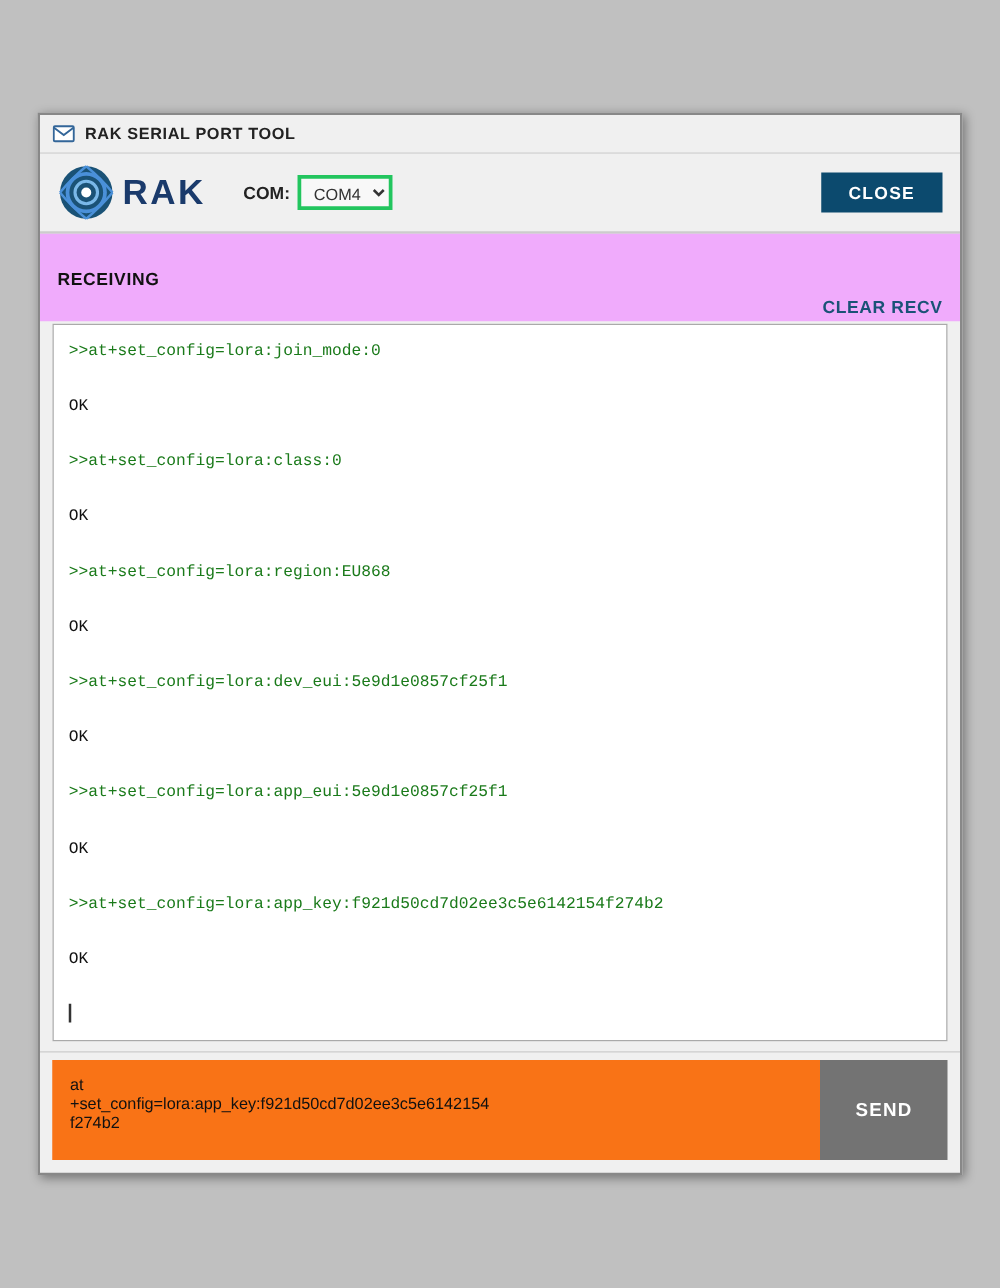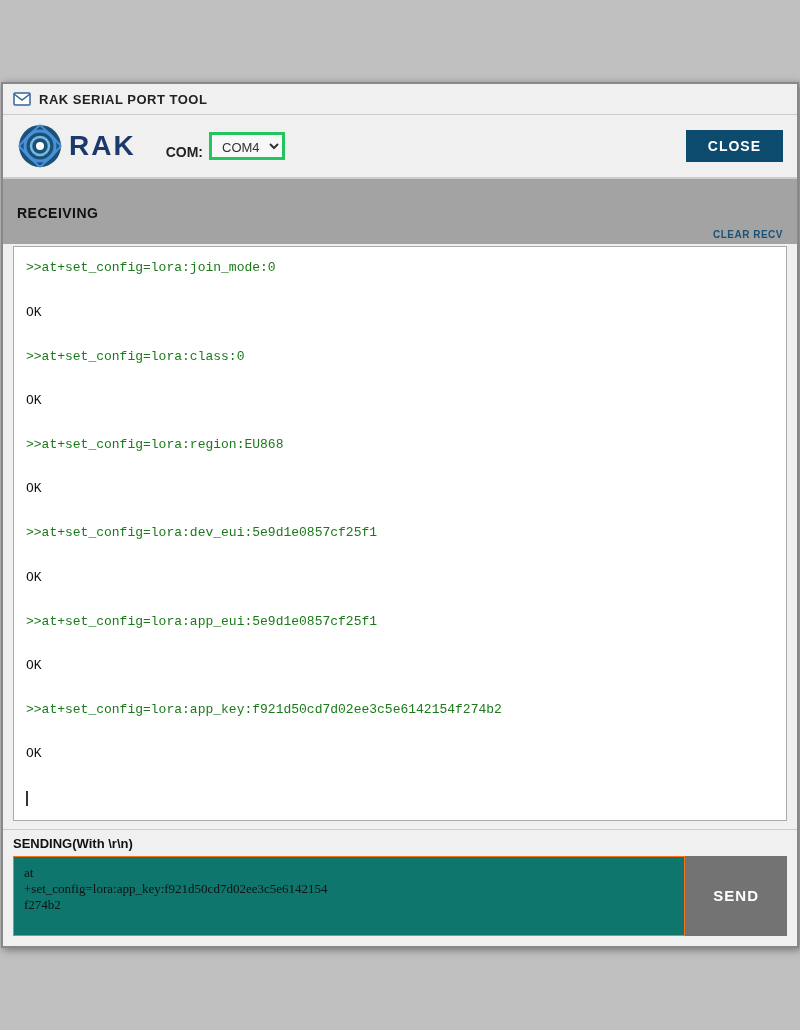--- a/index.html
+++ b/index.html
@@ -6,21 +6,21 @@
     body {
       background: #c0c0c0;
       display: flex;
       justify-content: center;
       align-items: center;
       width: 800px;
       height: 1030px;
       font-family: 'Segoe UI', Arial, sans-serif;
     }
     .window {
-      width: 798px;
+      width: 740px;
       background: #f0f0f0;
       border: 2px solid #888;
       box-shadow: 2px 2px 8px rgba(0,0,0,0.4);
     }
     .title-bar {
       background: #f0f0f0;
       border-bottom: 1px solid #ccc;
       display: flex;
       align-items: center;
       padding: 6px 10px;
@@ -57,21 +57,21 @@
     }
     .rak-logo-text {
       font-size: 28px;
       font-weight: 900;
       color: #1a3a6b;
       letter-spacing: 2px;
       text-align: center;
     }
     .toolbar-group {
       display: flex;
-      align-items: flex-end;
+      align-items: center;
       gap: 6px;
     }
     .toolbar-label {
       font-size: 14px;
       font-weight: 600;
       color: #222;
     }
     .toolbar-select {
       border: 3px solid #22c55e;
       background: #f8f8f8;
@@ -93,30 +93,30 @@
       margin-left: auto;
     }
     .main-content {
       padding: 0;
     }
     .receiving-header {
       display: flex;
       align-items: center;
       justify-content: space-between;
       padding: 6px 14px 4px 14px;
-      background: #a3a3a3;
+      background: #f0abfc;
     }
     .receiving-label {
       font-size: 14px;
       font-weight: 700;
       color: #111;
       letter-spacing: 0.5px;
     }
     .clear-recv-btn {
-      font-size: 10px;
+      font-size: 14px;
       font-weight: 700;
       color: #1a5276;
       background: none;
       border: none;
       cursor: pointer;
       text-decoration: none;
       letter-spacing: 0.5px;
       margin-top: 44px;
     }
     .terminal {
@@ -159,26 +159,26 @@
       color: #111;
       margin-bottom: 5px;
     }
     .sending-row {
       display: flex;
       gap: 0;
       align-items: stretch;
     }
     .sending-input {
       flex: 1;
-      border: 1px solid #f97316;
+      border: 4px solid #f97316;
       padding: 8px 10px;
-      font-family: Liberation Serif, serif;
-      font-size: 13px;
-      color: #111;
-      background: #0f766e;
+      font-family: Liberation Sans, sans-serif;
+      font-size: 13px;
+      color: #111;
+      background: #f97316;
       resize: none;
       height: 80px;
       outline: none;
     }
     .send-btn {
       background: #737373;
       color: white;
       border: none;
       padding: 0 28px;
       font-size: 15px;
@@ -233,21 +233,20 @@
 
     <div class="receiving-header">
       <span class="receiving-label">RECEIVING</span>
       <button class="clear-recv-btn">CLEAR RECV</button>
     </div>
 
     <div class="terminal" id="terminal">
     <span class="terminal-line command">&gt;&gt;at+set_config=lora:join_mode:0</span><br><span class="terminal-line response">OK</span><br><span class="terminal-line command">&gt;&gt;at+set_config=lora:class:0</span><br><span class="terminal-line response">OK</span><br><span class="terminal-line command">&gt;&gt;at+set_config=lora:region:EU868</span><br><span class="terminal-line response">OK</span><br><span class="terminal-line command">&gt;&gt;at+set_config=lora:dev_eui:5e9d1e0857cf25f1</span><br><span class="terminal-line response">OK</span><br><span class="terminal-line command">&gt;&gt;at+set_config=lora:app_eui:5e9d1e0857cf25f1</span><br><span class="terminal-line response">OK</span><br><span class="terminal-line command">&gt;&gt;at+set_config=lora:app_key:f921d50cd7d02ee3c5e6142154f274b2</span><br><span class="terminal-line response">OK</span><br><span class="terminal-line"><span class="terminal-cursor"></span></span></div>
 
     <div class="sending-section">
-      <div class="sending-label">SENDING(With \r\n)</div>
       <div class="sending-row">
         <textarea class="sending-input" id="sending-input" style="">at
 +set_config=lora:app_key:f921d50cd7d02ee3c5e6142154
 f274b2</textarea>
         <button class="send-btn">SEND</button>
       </div>
     </div>
   </div>
 </div>
 

